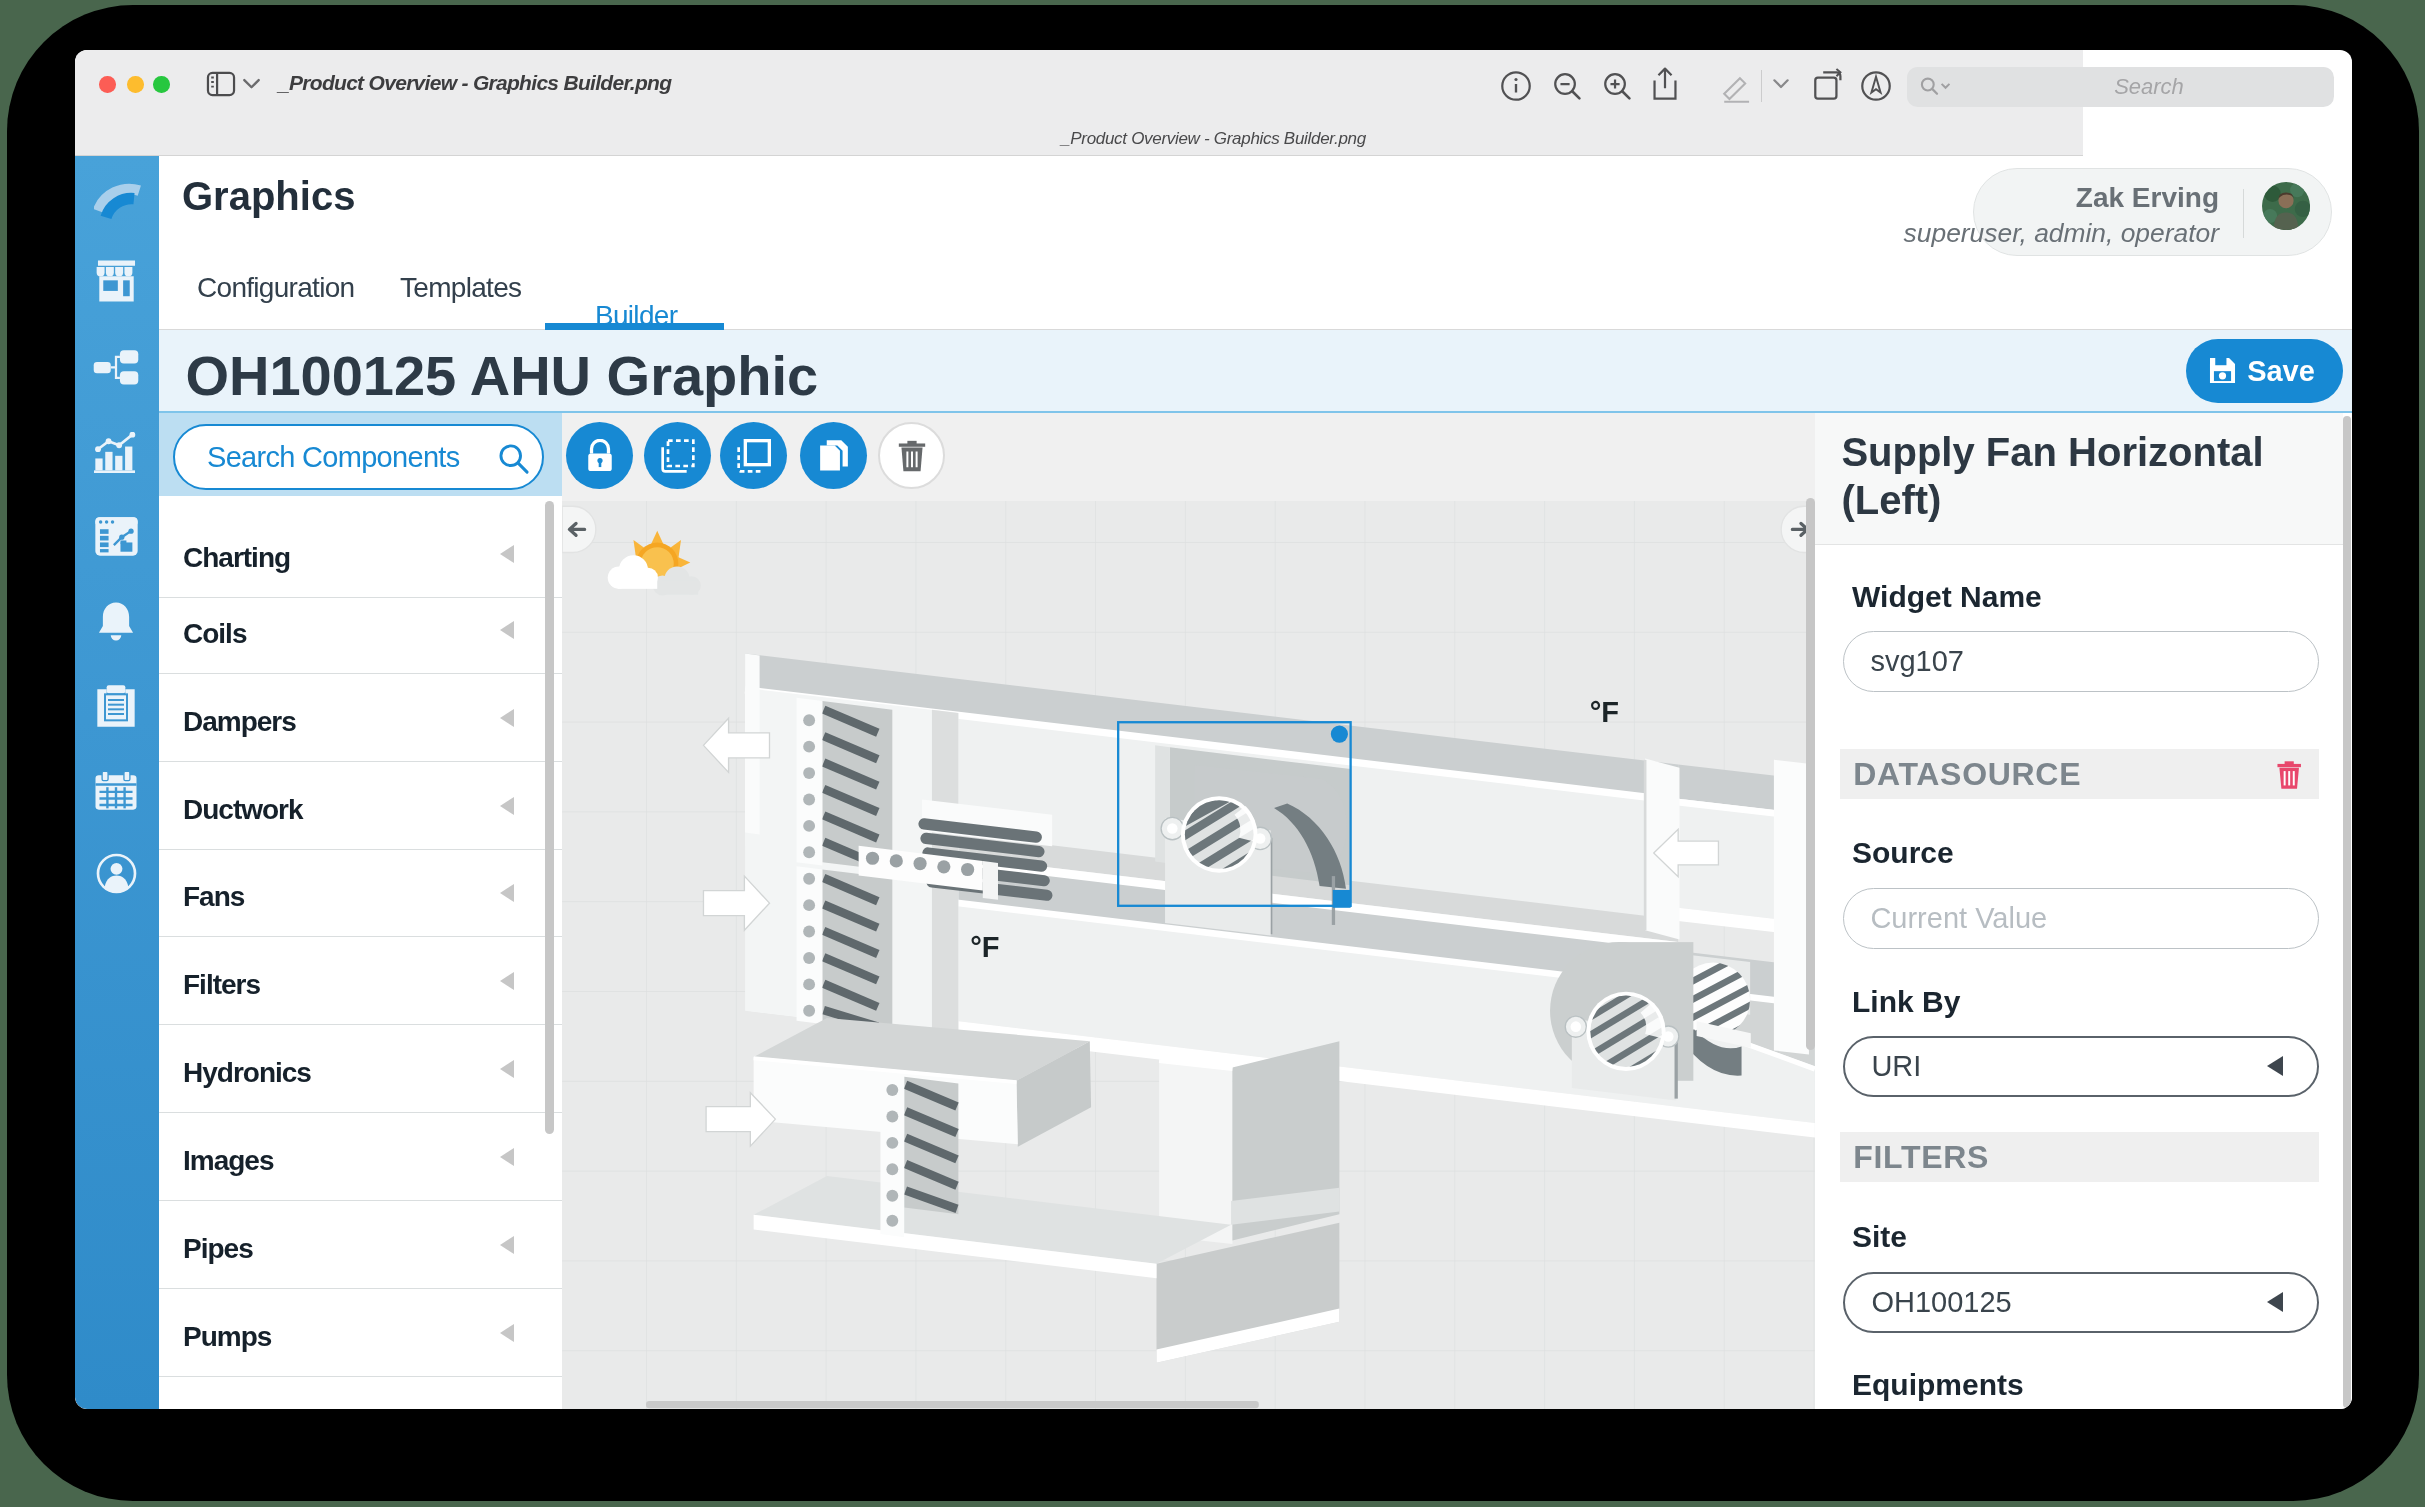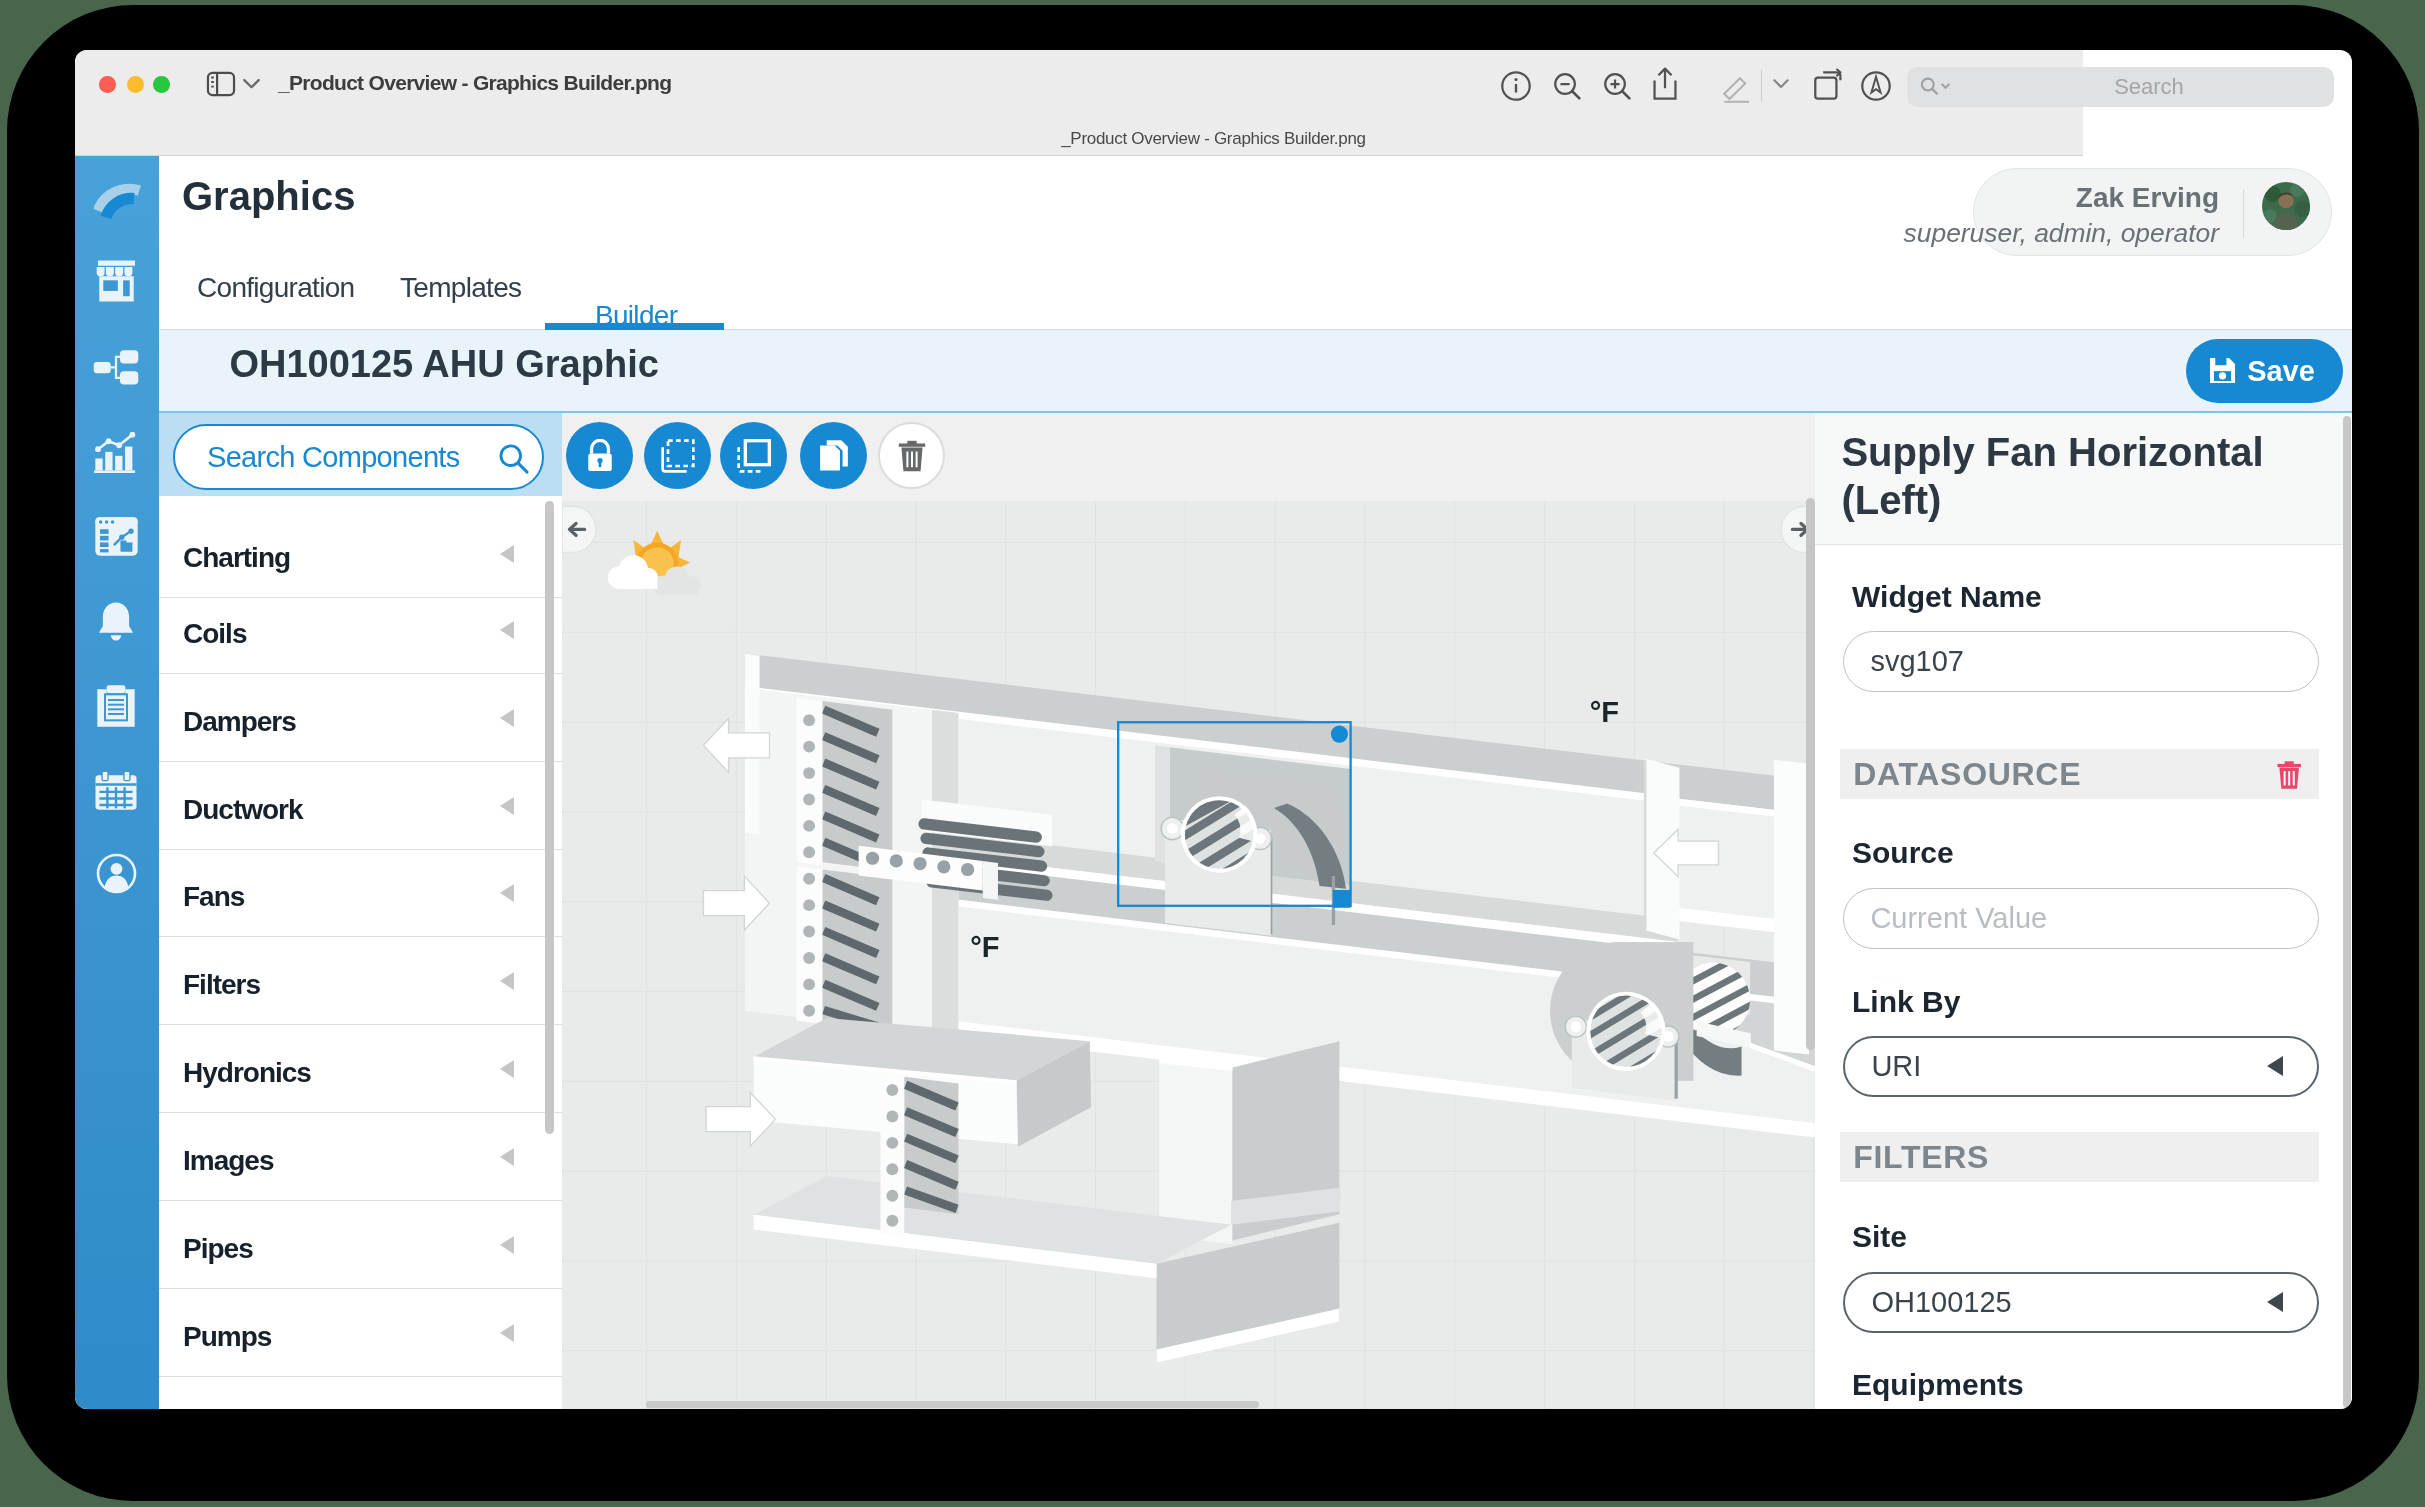--- a/index.html
+++ b/index.html
@@ -2,21 +2,21 @@
 <html style="font-size:10.6px"><head>
 <meta charset="utf-8">
 <style>
   * { margin:0; padding:0; box-sizing:border-box; }
   html,body { width:2426px; height:1507px; overflow:hidden; }
   body { background:#49664d; font-family:"Liberation Sans", sans-serif; }
   .abs { position:absolute; }
   #shadow { left:6.6px; top:5.3px; width:2412px; height:1496px; background:#000; border-radius:126px; }
   #win { left:75px; top:50px; width:2277px; height:1359px; background:#fff; border-radius:12px; overflow:hidden; }
   
-  #titlebar { left:0; top:0; width:2008px; height:106px; background:#ececed; border-bottom:1.3px solid #d4d4d4; }
+  #titlebar { left:0; top:0; width:2008px; height:106px; background:#ececed; border-bottom:1.3px solid #d4d4d4;font-style:italic; }
   .tl { width:16.5px; height:16.5px; border-radius:50%; top:26px; }
   #tl1 { left:24.4px; background:#fc5d55; }
   #tl2 { left:52px; background:#fdbc2e; }
   #tl3 { left:78px; background:#27c73f; }
   #wintitle { left:203px; top:21px; font-size:21px; font-weight:bold; color:#3d3d3f; letter-spacing:-0.7px; }
   #subtitle { left:0; top:79px; width:2277px; text-align:center; font-size:17px; color:#49494b; letter-spacing:-0.3px; }
   #macsearch { left:1832px; top:16.5px; width:427px; height:40px; background:#e0e1e2; border-radius:10.6px; color:#a5a5a7; font-size:22px; line-height:40px; padding-left:57px;text-align:center; }
   
   #sidebar { left:0; top:106px; width:84px; height:1253px; background:linear-gradient(180deg,#48a2d9 0%,#3d97d2 45%,#2f8bc9 100%); border-bottom-left-radius:12px; }
   #apphead { left:84px; top:106px; width:2193px; height:172px; background:#fff; }
@@ -25,21 +25,21 @@
   #tabline { left:84px; top:279px; width:2193px; height:1.3px; background:#d9d9d9; }
   #tabul { left:470px; top:273px; width:179px; height:6.6px; background:#1789d3; }
   
   #userpill { left:1898px; top:118px; width:359px; height:88px; background:#f2f4f4; border:1.3px solid #e0e3e3; border-radius:44px; }
   #uname { right:112px; top:13.2px; white-space:nowrap; font-size:28px; font-weight:bold; color:#697076; }
   #uroles { right:112px; top:49px; white-space:nowrap; font-size:26.4px; font-style:italic; color:#697076; }
   #udiv { left:269px; top:20px; width:1.3px; height:49px; background:#d6d9d9; }
   #uavatar { left:288px; top:13.2px; width:48px; height:48px; border-radius:50%; overflow:hidden; }
   
   #sectionbar { left:84px; top:280px; width:2193px; height:83px; background:#e9f3fa; border-bottom:2px solid #7fc4ea; }
-  #sectiontitle { left:26.4px; top:13.2px; font-size:38px; font-weight:bold; color:#2d3a46;margin-left:44px; }
+  #sectiontitle { left:26.4px; top:13.2px; font-size:56px; font-weight:bold; color:#2d3a46; }
   #savebtn { left:2027px; top:8.6px; width:157px; height:64px; background:#1789d3; border-radius:32px; color:#fff; font-size:29px; font-weight:bold; line-height:64px; text-align:center; padding-left:33px; }
   
   #searcharea { left:84px; top:363px; width:403px; height:83px; background:#bcdef2; }
   #searchinput { left:14px; top:11.2px; width:371px; height:66px; background:#fff; border:2px solid #1789d3; border-radius:33px; color:#1789d3; font-size:29px; line-height:62px; padding-left:32px; letter-spacing:-0.7px; }
   #complist { left:84px; top:448px; width:403px; height:912px; background:#fff; overflow:hidden; }
   .citem { position:absolute; left:0; width:403px; height:88px; border-bottom:1.3px solid #dadedf; }
   .citem span { position:absolute; left:24px; top:34px; font-size:28px; font-weight:bold; color:#16212b; letter-spacing:-1px; line-height:1; }
   .citem i { position:absolute; right:48px; top:35px; width:0; height:0; border-top:9.2px solid transparent; border-bottom:9.2px solid transparent; border-right:14px solid #c6c6c6; }
   #lscroll { left:470px; top:451px; width:9.2px; height:633px; background:#c7c7c7; border-radius:4.6px; }
   

